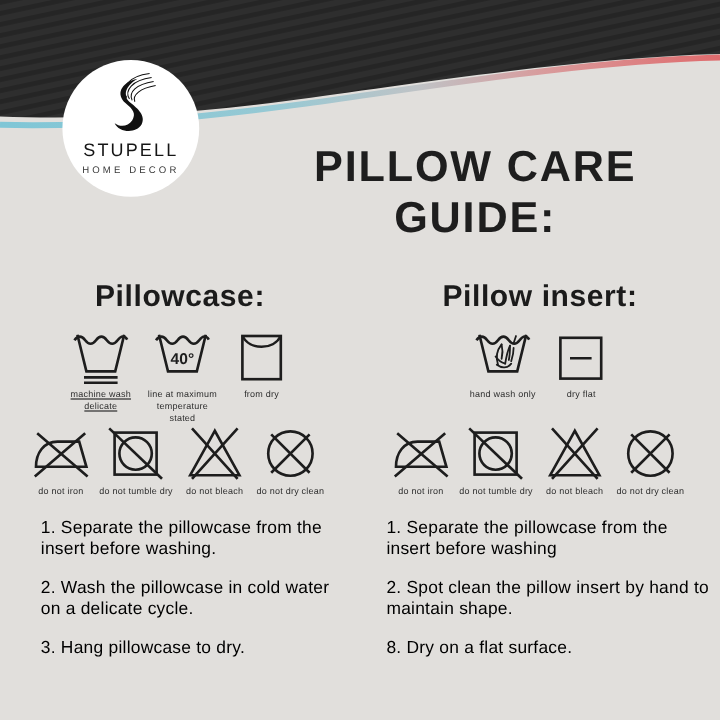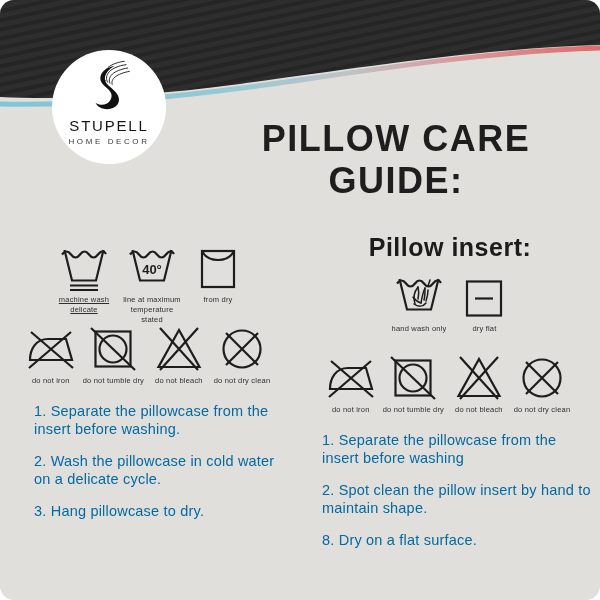--- a/index.html
+++ b/index.html
@@ -1,18 +1,18 @@
 <!DOCTYPE html>
 <html><head>
 <meta charset="utf-8">
 <style>
   html,body{margin:0;padding:0;}
   .poster{
     position:relative; width:600px; height:600px; overflow:hidden;
-    background:#e1dfdc; font-family:"Liberation Sans", sans-serif;border-radius:14px;
+    background:#e1dfdc; font-family:"Liberation Sans", sans-serif;
   }
   .hero{position:absolute; top:0; left:0; width:600px; height:120px; display:block;}
   .logo{
     position:absolute; top:50px; left:52px; width:114px; height:114px;
     background:#ffffff; border-radius:50%;
     display:flex; flex-direction:column; align-items:center; justify-content:flex-start;
   }
   .logo .swirl{width:58px; height:56px; margin-top:9px; display:block;}
   .brand-name{font-size:15px; font-weight:500; letter-spacing:1.8px; color:#151515; margin-top:2px;}
   .brand-tagline{font-size:8px; font-weight:500; letter-spacing:2.6px; color:#3a3a3a; margin-top:3px;}
@@ -31,21 +31,21 @@
   .care-item svg{display:block; flex:none;}
   .lbl{
     font-size:7.5px; line-height:1.3; letter-spacing:.2px; font-weight:500;
     color:#2e2e2e; text-align:center; margin-top:3px; max-width:66px;
   }
   .lbl.narrow{max-width:52px;text-decoration:underline;}
   .row2 .lbl{white-space:nowrap; max-width:none; padding:0 3px;}
   .steps{margin-top:15px;}
   .col-left .steps{padding:0 12px 0 34px;}
   .col-right .steps{padding:0 8px 0 22px;}
-  .steps p{margin:0 0 13px; font-size:14.5px; line-height:1.27; letter-spacing:.2px; color:#0369a1;}
+  .steps p{margin:0 0 13px; font-size:14.5px; line-height:1.27; letter-spacing:.2px; color:#000000;}
   .ic{stroke:#1d1d1d; stroke-width:2.2; fill:none;}
   .ic-thin{stroke:#1d1d1d; stroke-width:1.5; fill:none; stroke-linecap:round;}
   .ic-text{fill:#1d1d1d; font-family:"Liberation Sans", sans-serif; font-size:13px; font-weight:600;}
 </style>
 </head>
 <body>
 
 <div class="poster">
 
   <svg class="hero" viewBox="0 0 600 120" preserveAspectRatio="none" aria-hidden="true">
@@ -78,20 +78,21 @@
     </svg>
     <div class="brand-name">STUPELL</div>
     <div class="brand-tagline">HOME DECOR</div>
   </div>
 
   <h1 class="title">PILLOW CARE GUIDE:</h1>
 
   <div class="columns">
 
     <section class="col col-left">
+      <h2 class="col-heading">Pillowcase:</h2>
 
       <div class="icon-row row1">
         <div class="care-item">
           <svg width="48" height="46" viewBox="0 0 48 46">
             <path class="ic" d="M4.5,4 L12,34.5 H36 L43.5,4"></path>
             <path class="ic" d="M2,8.5 C5,4.5 8,4.5 11,8.5 C14,12.5 17,12.5 20,8.5 C23,4.5 26,4.5 29,8.5 C32,12.5 35,12.5 38,8.5 C41,4.5 44,4.5 46,8"></path>
             <path class="ic" d="M10,39.5 H38 M10,44 H38" stroke-width="1.8"></path>
           </svg>
           <div class="lbl narrow">machine wash delicate</div>
         </div>

